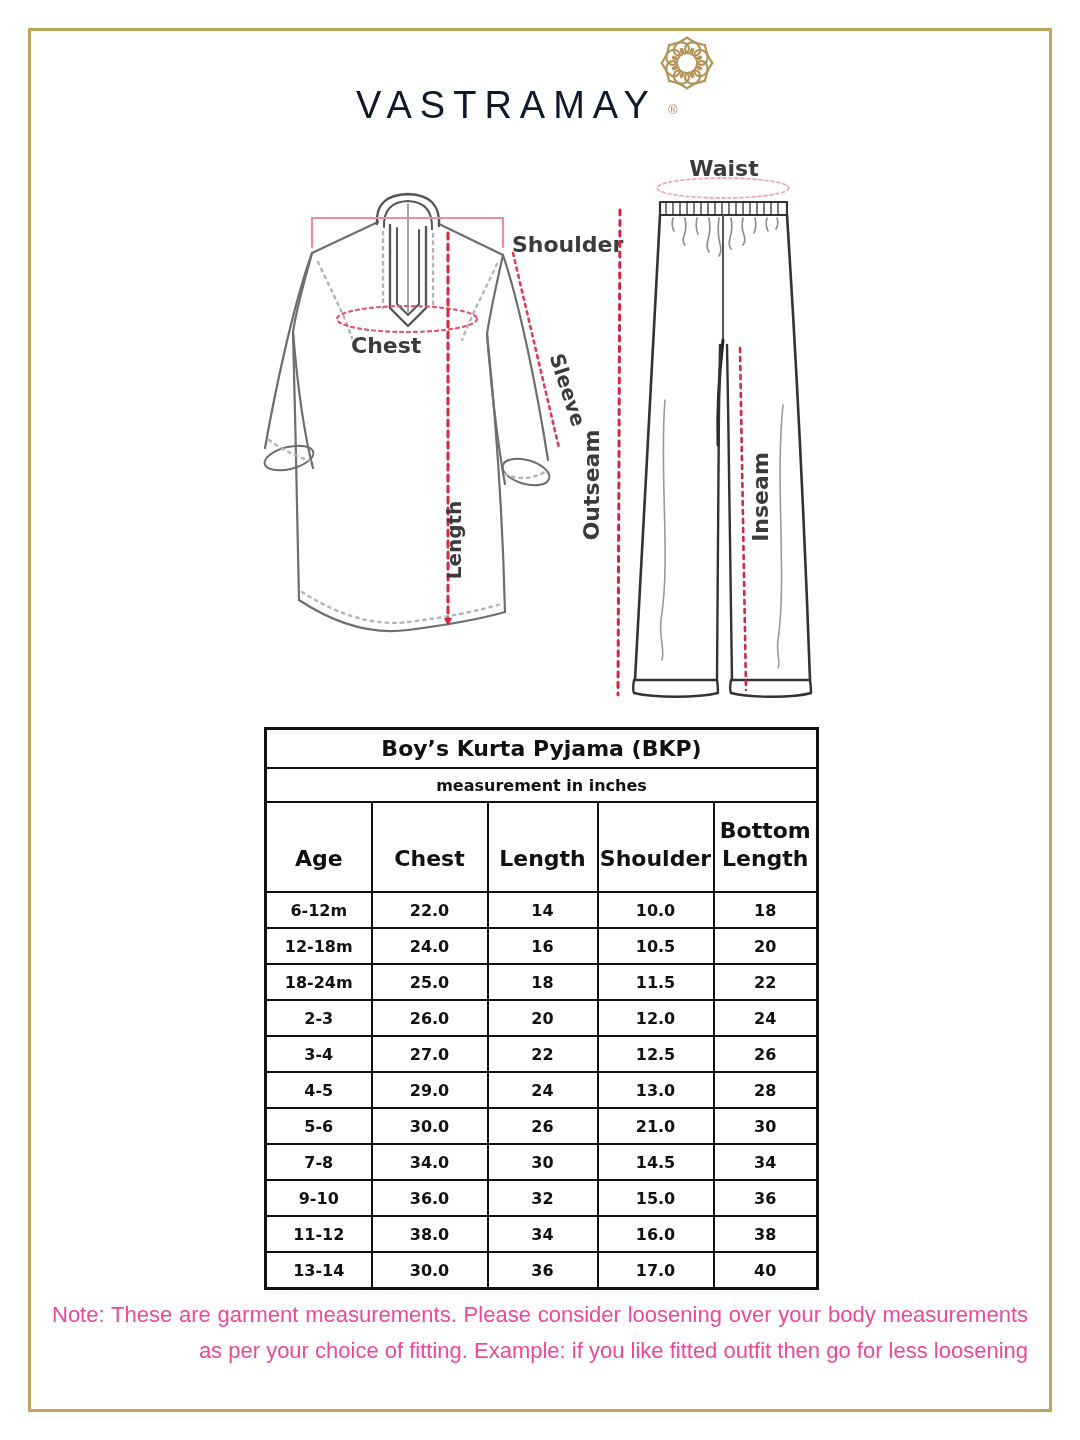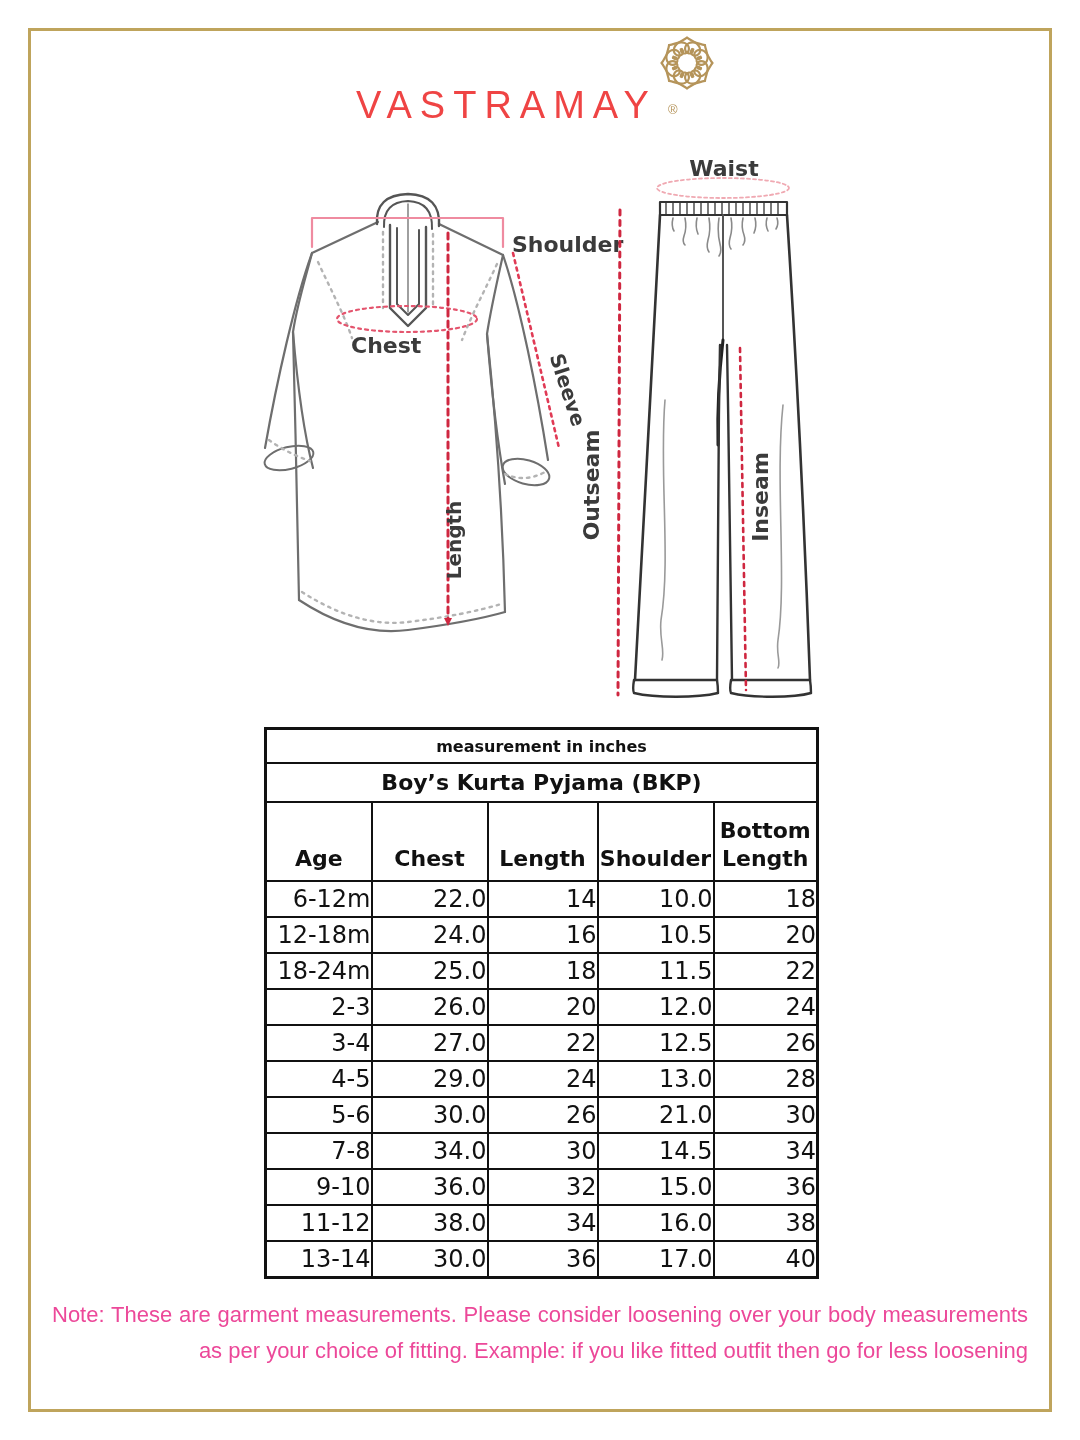--- a/index.html
+++ b/index.html
@@ -2,37 +2,37 @@
 <html><head>
 <meta charset="utf-8">
 <style>
   html,body{margin:0;padding:0;background:#ffffff;}
   .page{position:relative;width:1080px;height:1440px;background:#ffffff;overflow:hidden;
         font-family:"Liberation Sans",sans-serif;}
   .gold-frame{position:absolute;left:28px;top:28px;width:1024px;height:1384px;
         box-sizing:border-box;border:3px solid #bfa45c;pointer-events:none;}
   
   .wordmark{position:absolute;left:356px;top:84px;font-size:38px;letter-spacing:8px;
-        color:#ef4444;font-weight:400;white-space:nowrap;}
+        color:#0f172a;font-weight:400;white-space:nowrap;}
   .reg{position:absolute;left:668px;top:102px;font-size:13px;color:#b5945a;}
   .emblem{position:absolute;left:658px;top:34px;width:58px;height:58px;}
   
   .diagram{position:absolute;left:225px;top:140px;width:740px;height:600px;}
   .dlabel{font-family:"DejaVu Sans",sans-serif;font-weight:700;fill:#3b3b3b;font-size:20px;}
   .dlabel.big{font-size:22px;}
   
   .size-table{position:absolute;left:264px;top:727px;width:552px;border-collapse:collapse;
         table-layout:fixed;font-family:"DejaVu Sans",sans-serif;color:#111;
         border:3px solid #111;}
   .size-table th,.size-table td{border:2px solid #111;text-align:center;padding:0;}
   .size-table .title{height:37px;font-size:22px;font-weight:700;vertical-align:middle;}
   .size-table .subtitle{height:32px;font-size:16px;font-weight:700;vertical-align:middle;}
   .size-table .cols th{height:71px;font-size:22px;font-weight:700;vertical-align:bottom;
-        padding-bottom:6px;line-height:1.3;}
-  .size-table td{height:34px;font-size:24px;font-weight:400;vertical-align:middle;text-align:right;}
+        padding-bottom:17px;line-height:1.3;}
+  .size-table td{height:34px;font-size:16px;font-weight:700;vertical-align:middle;}
   
   .note{position:absolute;left:52px;width:976px;top:1297px;color:#ec4899;
         font-size:22px;line-height:36px;font-family:"Liberation Sans",sans-serif;}
   .note-l1{text-align:justify;text-align-last:justify;}
   .note-l2{text-align:right;}
 </style>
 </head>
 <body>
 
 <div class="page">
@@ -147,24 +147,24 @@
   <table class="size-table">
     <colgroup>
       <col style="width:106px">
         <col style="width:116px">
         <col style="width:110px">
       <col style="width:116px">
         <col style="width:104px">
     </colgroup>
     <thead>
       <tr>
-        <th class="subtitle" colspan="5">measurement in inches</th>
+        <th class="title" colspan="5">Boy’s Kurta Pyjama (BKP)</th>
       </tr>
       <tr>
-        <th class="title" colspan="5">Boy’s Kurta Pyjama (BKP)</th>
+        <th class="subtitle" colspan="5">measurement in inches</th>
       </tr>
       <tr class="cols">
         <th>Age</th>
         <th>Chest</th>
         <th>Length</th>
         <th>Shoulder</th>
         <th>Bottom Length</th>
       </tr>
     </thead>
     <tbody>

